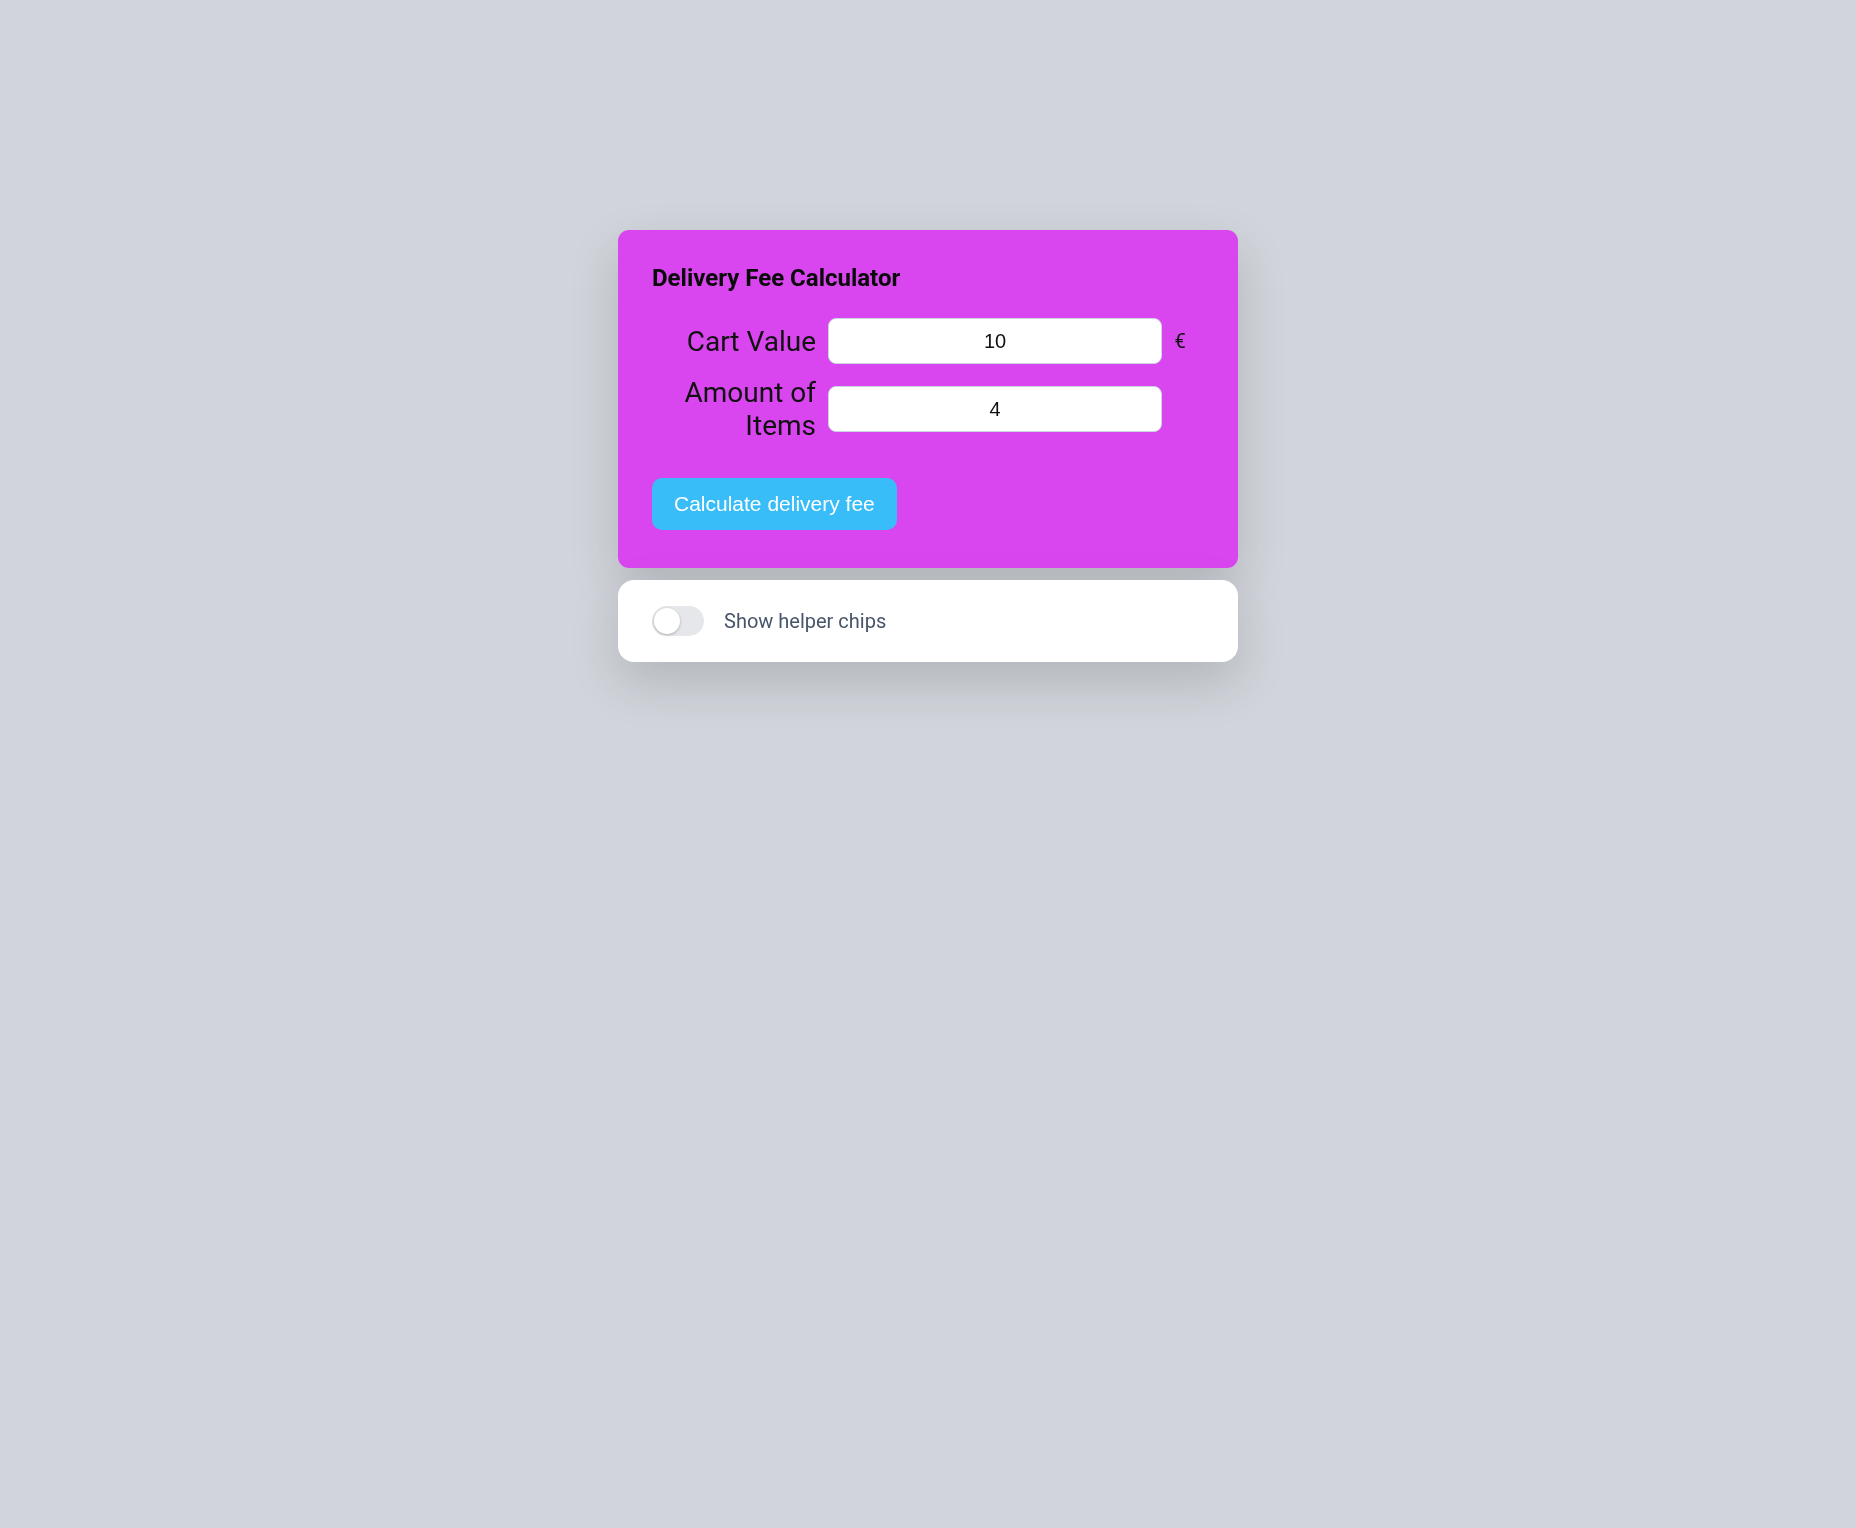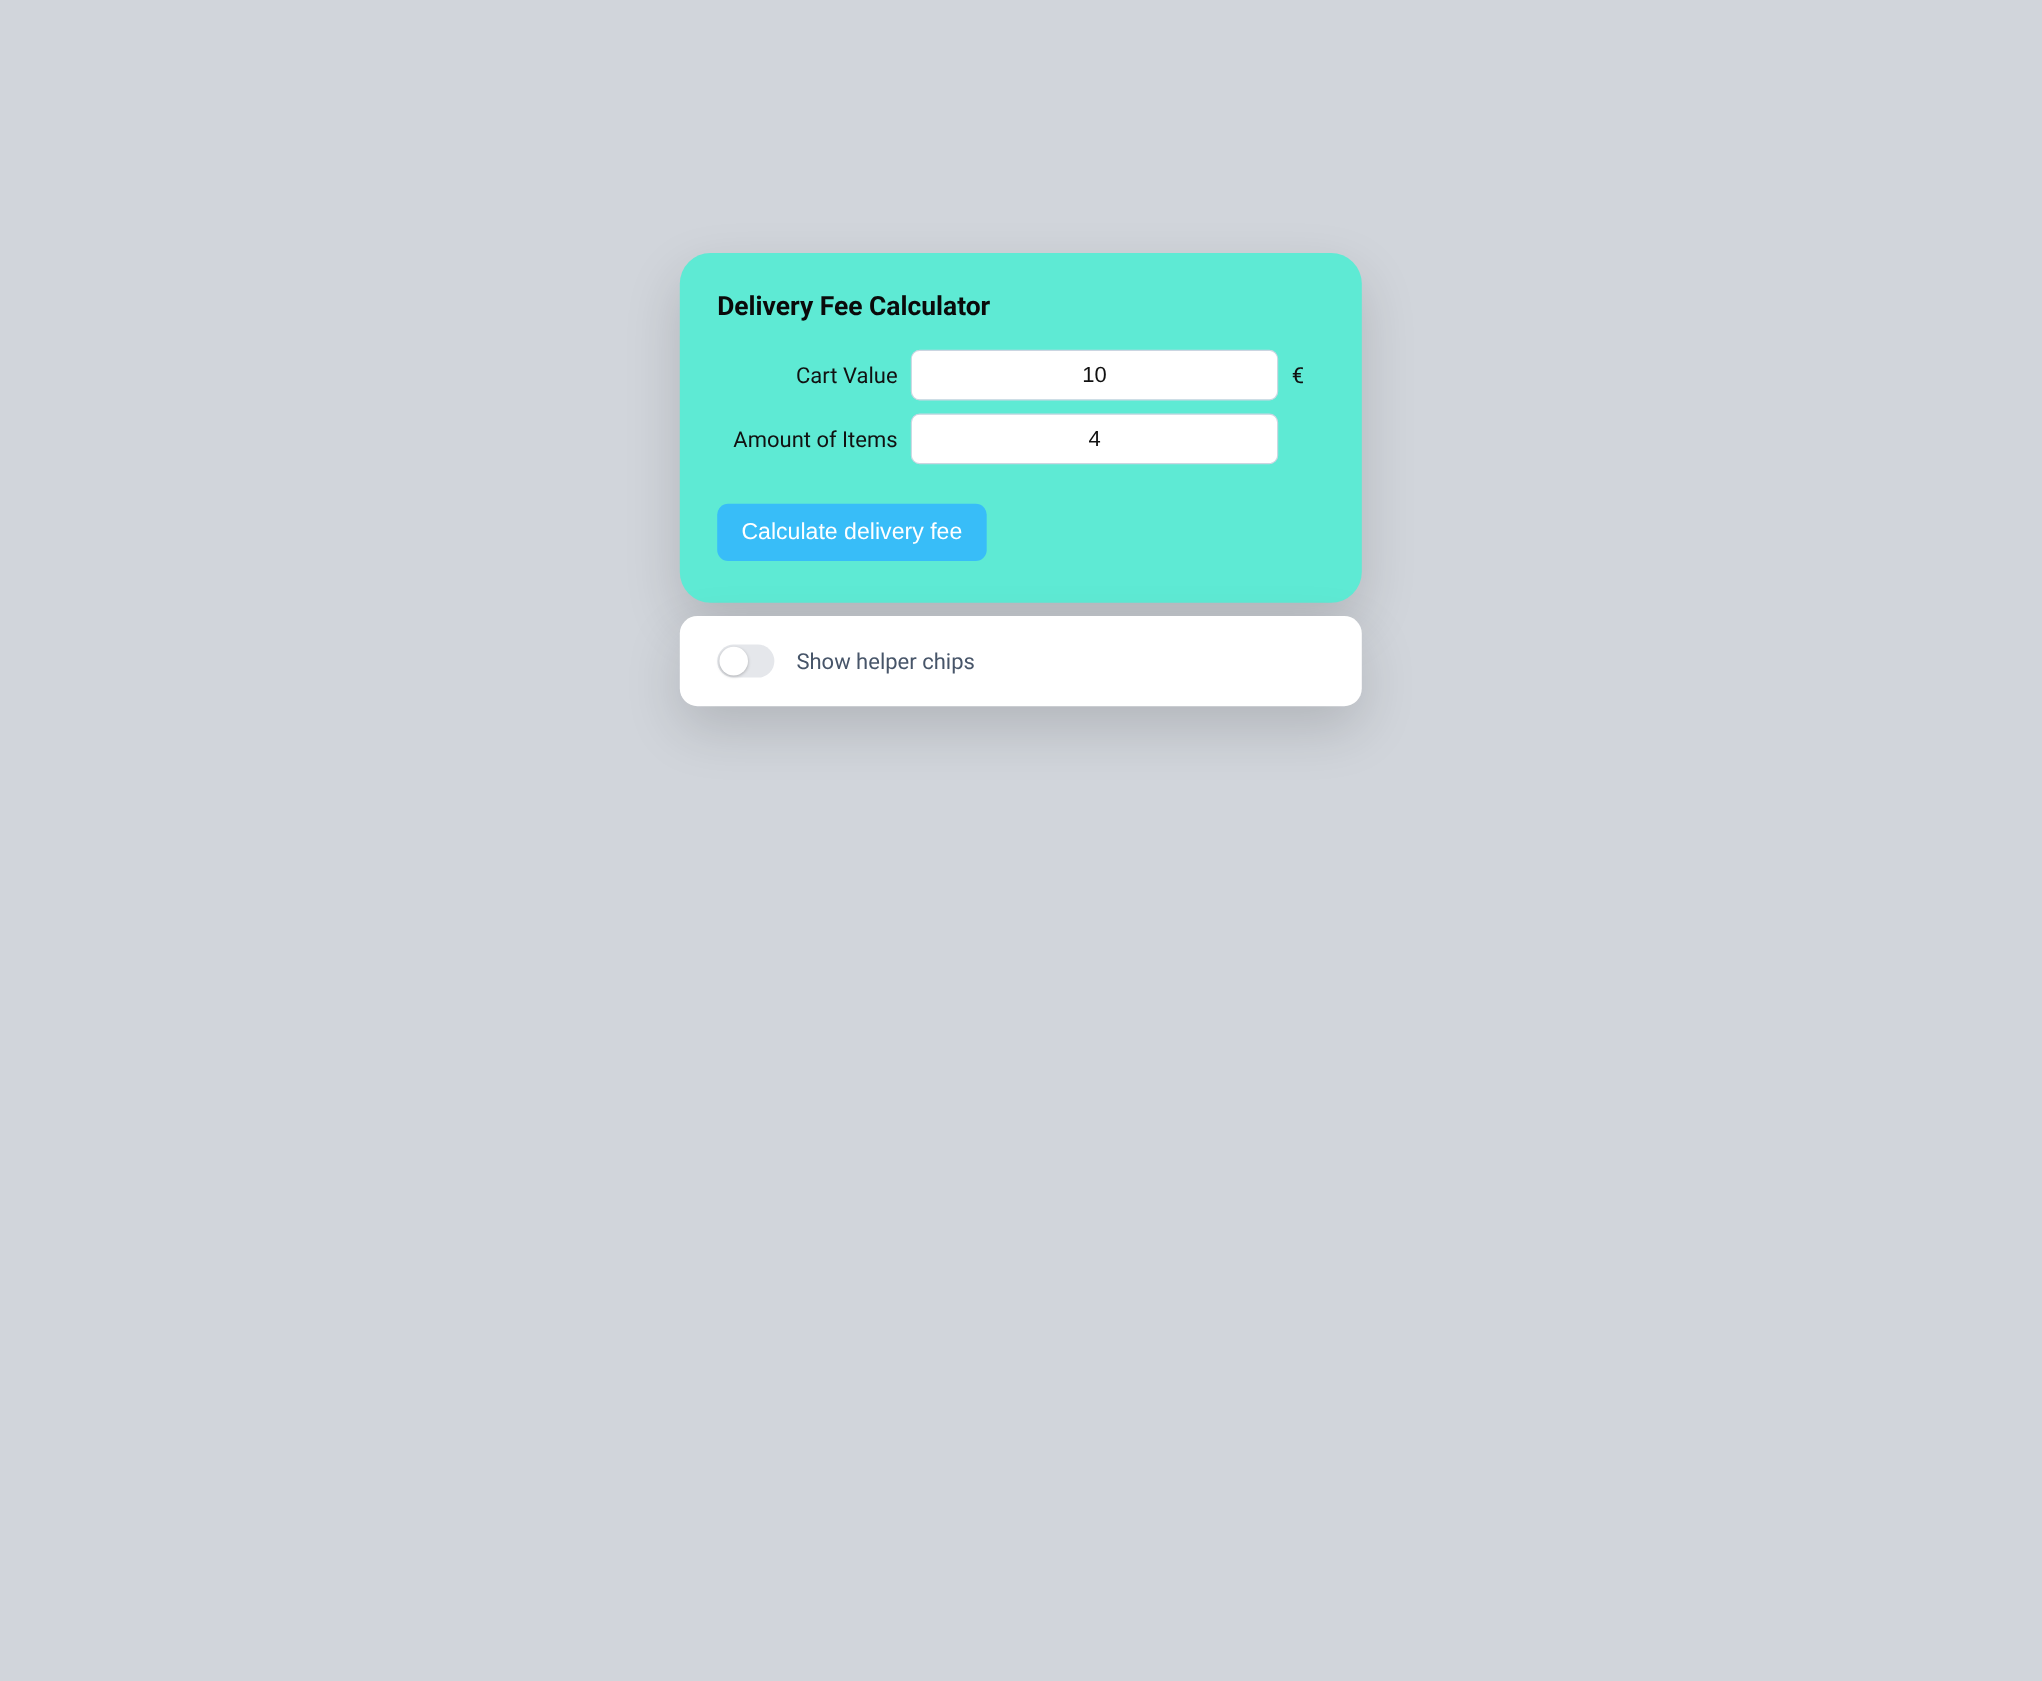--- a/index.html
+++ b/index.html
@@ -10,22 +10,22 @@
     body {
       font-family: -apple-system, BlinkMacSystemFont, "Segoe UI", Roboto, Helvetica, Arial, sans-serif;
       background: #d1d5db;
       min-height: 100vh;
       display: flex;
       flex-direction: column;
       align-items: center;
       padding-top: 230px;
     }
     .card {
-      background: #5eead4;
-      border-radius: 28px;
+      background: #d946ef;
+      border-radius: 11px;
       width: 620px;
       padding: 34px 34px 38px 34px;
       box-shadow: 0 20px 50px rgba(0,0,0,0.15);
     }
     .card-secondary {
       background: #ffffff;
       border-radius: 16px;
       width: 620px;
       padding: 26px 34px;
       margin-top: 12px;
@@ -40,21 +40,21 @@
       margin-bottom: 26px;
     }
     .form-row {
       display: flex;
       align-items: center;
       margin-bottom: 12px;
     }
     .form-label {
       width: 176px;
       text-align: right;
-      font-size: 20px;
+      font-size: 28px;
       color: #111;
       padding-right: 12px;
     }
     .form-input {
       flex: 0 0 334px;
       height: 46px;
       font-size: 20px;
       color: #111;
       padding: 0 14px;
       border: 1.5px solid #cbd5e1;

